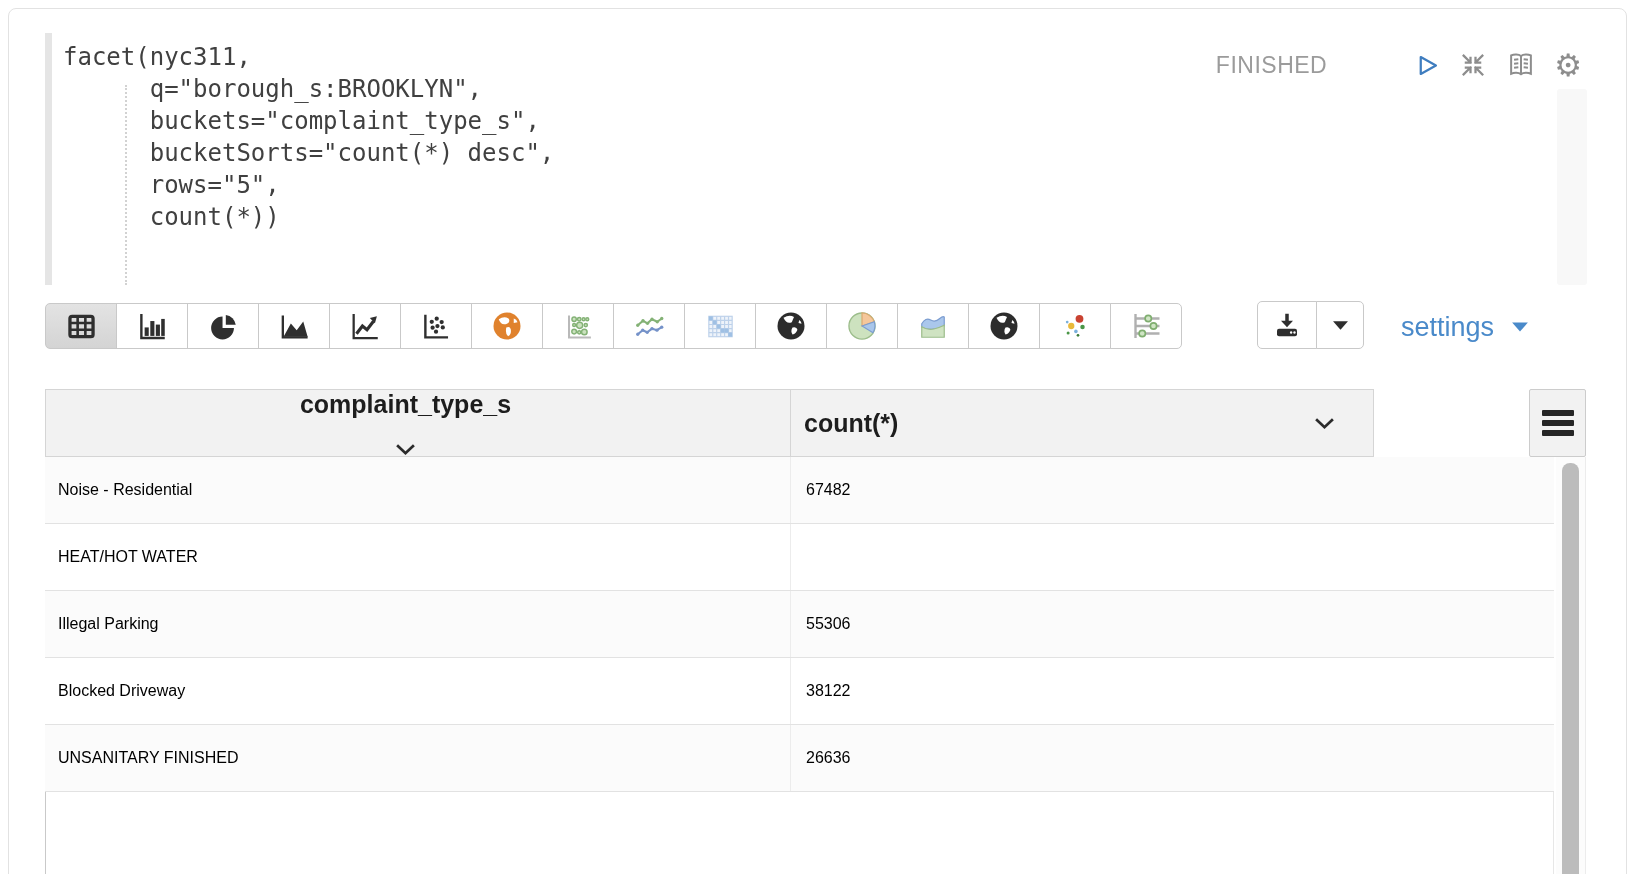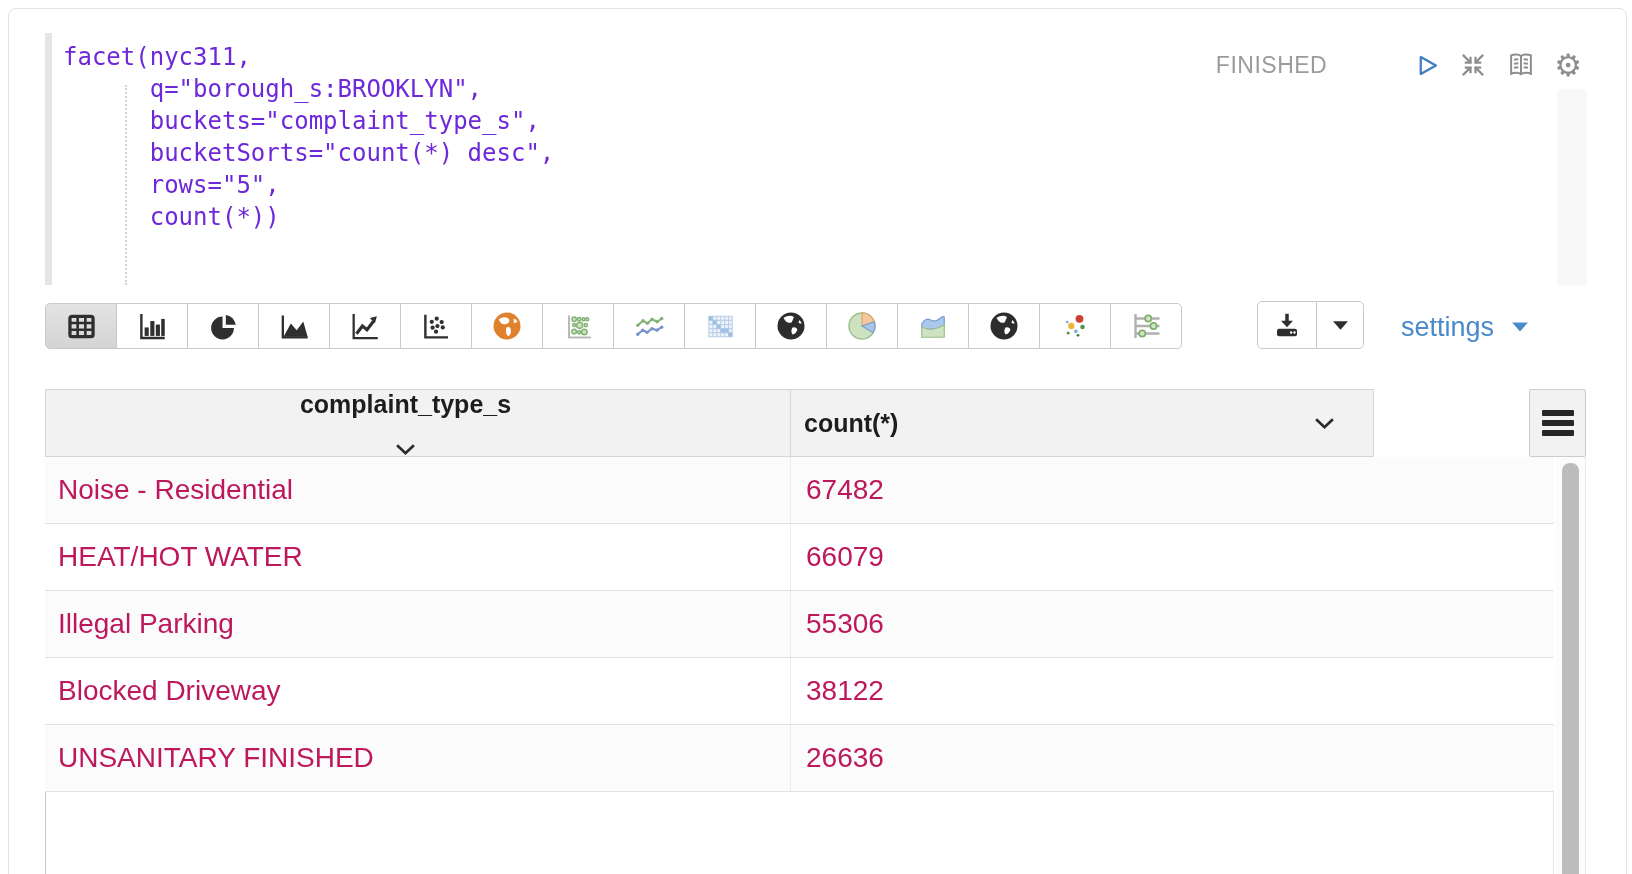--- a/index.html
+++ b/index.html
@@ -6,21 +6,21 @@
   html,body { width:1632px; height:874px; background:#fff; overflow:hidden;
               font-family:"Liberation Sans", sans-serif; }
   .panel { position:absolute; left:8px; top:8px; width:1619px; height:886px;
            background:#fff; border:1.5px solid #e2e2e2; border-radius:8px; }
 
   
   .gutter { position:absolute; left:36px; top:24px; width:7px; height:252px; background:#e5e5e5; }
   .indent-guide { position:absolute; left:116px; top:76px; height:200px; border-left:2px dotted #d2d2d2; }
   .code { position:absolute; left:54px; top:32px;
           font-family:"DejaVu Sans Mono", monospace; font-size:24px; line-height:32px;
-          color:#6d28d9; white-space:pre; }
+          color:#404040; white-space:pre; }
 
   
   .status-row { position:absolute; top:36px; right:44px; display:flex; align-items:center; height:40px; }
   .status { font-size:23px; color:#9b9b9b; letter-spacing:.5px; margin-right:70px; }
   .icon-btn { display:flex; align-items:center; justify-content:center; margin-left:17px; cursor:pointer; }
   .gear-glyph { font-size:31px; color:#8d8d8d; line-height:1; }
   .editor-scrollbar { position:absolute; left:1548px; top:80px; width:30px; height:196px;
                       background:#f8f8f8; border-radius:3px; }
 
   
@@ -48,21 +48,21 @@
   .th-label { font-size:25px; font-weight:bold; color:#1d1d1d; }
   .th1 { width:746px;flex-direction:column; } .th2 { width:584px; }
   .menu-cell { position:absolute; left:1520px; top:380px; width:57px; height:68px; background:#f2f2f2;
                border:1px solid #cccccc; border-radius:2px; display:flex; flex-direction:column;
                align-items:center; justify-content:center; gap:4px; cursor:pointer; }
   .menu-bar { width:32px; height:6px; background:#262626; border-radius:1px; }
 
   .tbody { position:absolute; left:36px; top:448px; width:1509px; }
   .t-row { display:flex; height:67px; border-bottom:1px solid #e2e2e2; background:#fff; }
   .t-row:nth-child(odd) { background:#fbfbfb; }
-  .t-cell { display:flex; align-items:center; font-size:28px; color:#be185d; padding-left:13px; }
+  .t-cell { display:flex; align-items:center; font-size:16px; color:#000000; padding-left:13px; }
   .c1 { width:746px; border-right:1px solid #ececec; }
   .c2 { flex:1; padding-left:15px; }
   .table-empty { position:absolute; left:36px; top:783px; width:1509px; height:103px; background:#fff;
                  border-left:1px solid #c9c9c9; border-right:1px solid #e7e7e7; }
 
   .vscroll-track { position:absolute; left:1547px; top:448px; width:30px; height:438px;
                    background:#fcfcfc; border-right:1px solid #ececec; }
   .vscroll-thumb { position:absolute; left:6px; top:6px; width:17px; height:426px;
                    background:#bcbcbc; border-radius:8px; }
 </style>
@@ -319,21 +319,20 @@
   </div>
 
   <div class="tbody">
   <div class="t-row">
     <div class="t-cell c1">Noise - Residential</div>
     <div class="t-cell c2">67482</div>
   </div>
 
   <div class="t-row">
     <div class="t-cell c1">HEAT/HOT WATER</div>
-    <div class="t-cell c2">66079</div>
   </div>
 
   <div class="t-row">
     <div class="t-cell c1">Illegal Parking</div>
     <div class="t-cell c2">55306</div>
   </div>
 
   <div class="t-row">
     <div class="t-cell c1">Blocked Driveway</div>
     <div class="t-cell c2">38122</div>

